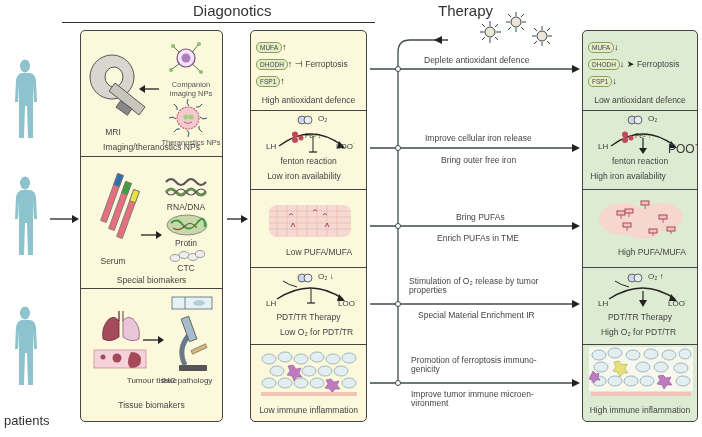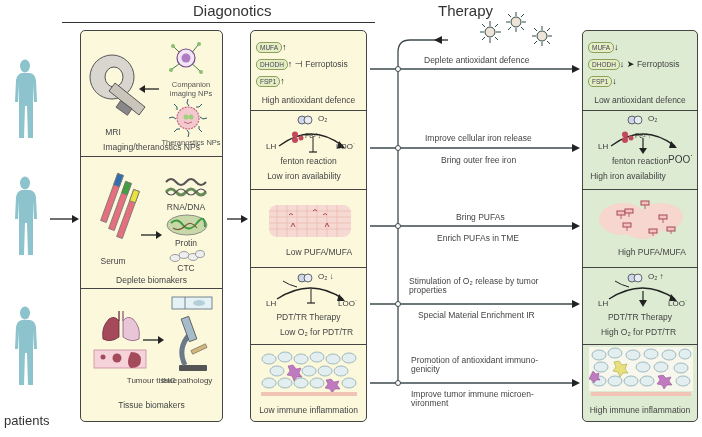--- a/index.html
+++ b/index.html
@@ -137,21 +137,21 @@
   <div class="abs lbl" style="left:78px; top:207px; width:54px;">Protin</div>
   <svg class="abs" style="left:88px; top:218px;" width="36" height="14" viewBox="0 0 36 14">
     <g fill="#eee" stroke="#888" stroke-width="0.8">
       <ellipse cx="6" cy="9" rx="5" ry="3.5"></ellipse>
         <ellipse cx="15" cy="6" rx="5" ry="3.5"></ellipse>
         <ellipse cx="24" cy="8" rx="5" ry="3.5"></ellipse>
         <ellipse cx="31" cy="5" rx="4.5" ry="3.5"></ellipse>
     </g>
   </svg>
   <div class="abs lbl" style="left:78px; top:232px; width:54px;">CTC</div>
-  <div class="abs lbl" style="left:0; top:244px; width:141px;">Deplete biomakers</div>
+  <div class="abs lbl" style="left:0; top:244px; width:141px;">Special biomakers</div>
 
   <svg class="abs" style="left:20px; top:276px;" width="40" height="36" viewBox="0 0 40 36">
     <path d="M18 4 v10 q-4 -6 -10 -2 q-8 8 -6 20 q8 4 16 -2z" fill="#a54a5a" stroke="#6a2a3a" stroke-width="0.8"></path>
     <path d="M22 4 v10 q4 -6 10 -2 q8 8 6 20 q-8 4 -16 -2z" fill="#e8c6d8" stroke="#8a5a7a" stroke-width="0.8"></path>
   </svg>
   <svg class="abs" style="left:12px; top:316px;" width="54" height="24" viewBox="0 0 54 24">
     <rect x="1" y="3" width="52" height="18" fill="#f6d3da" stroke="#c98a98" stroke-width="0.8"></rect>
     <circle cx="10" cy="10" r="2.5" fill="#a54a5a"></circle>
     <circle cx="24" cy="11" r="4.5" fill="#a54a5a"></circle>
     <path d="M38 5 q10 0 10 8 q0 8 -10 8 q-6 -4 0 -16z" fill="#a54a5a"></path>
@@ -322,21 +322,21 @@
 
 <div class="abs arrow-text" style="left:425px; top:133px;">Improve cellular iron release</div>
 <div class="abs arrow-text" style="left:441px; top:155px;">Bring outer free iron</div>
 
 <div class="abs arrow-text" style="left:456px; top:212px;">Bring PUFAs</div>
 <div class="abs arrow-text" style="left:437px; top:233px;">Enrich PUFAs in TME</div>
 
 <div class="abs wrap-text" style="left:409px; top:277px; width:145px;">Stimulation of O₂ release by tumor properties</div>
 <div class="abs arrow-text" style="left:418px; top:310px;">Special Material Enrichment IR</div>
 
-<div class="abs wrap-text" style="left:411px; top:356px; width:140px;">Promotion of antioxidant immuno-genicity</div>
+<div class="abs wrap-text" style="left:411px; top:356px; width:140px;">Promotion of ferroptosis immuno-genicity</div>
 <div class="abs wrap-text" style="left:411px; top:390px; width:140px;">Improve tumor immune microen-vironment</div>
 
 <div class="abs panel-right">
   <div class="hline" style="top:79px;"></div>
   <div class="hline" style="top:158px;"></div>
   <div class="hline" style="top:236px;"></div>
   <div class="hline" style="top:313px;"></div>
 
   <div class="abs" style="left:5px; top:5px;">
     <div style="height:17px;"><span class="tag">MUFA</span><span style="font-size:9px; color:#222;">↓</span></div>
@@ -356,21 +356,21 @@
     <line x1="38" y1="14" x2="38" y2="26" stroke="#222" stroke-width="1.2"></line>
     <polygon points="34,24 38,30 42,24" fill="#222"></polygon>
   </svg>
   <svg class="abs" style="left:38px; top:100px;" width="14" height="12">
     <circle cx="4" cy="3.5" r="3" fill="#c0495a"></circle>
       <circle cx="4" cy="9" r="3" fill="#c0495a"></circle>
       <circle cx="10" cy="7" r="2.5" fill="#c0495a"></circle>
   </svg>
   <div class="abs" style="left:52px; top:100px; font-size:7px;">Fe²⁺↑</div>
   <div class="abs" style="left:15px; top:111px; font-size:8px;">LH</div>
-  <div class="abs" style="left:85px; top:123px; font-size:10px;text-align:right;">POO˙</div>
+  <div class="abs" style="left:85px; top:111px; font-size:12px;text-align:right;">POO˙</div>
   <div class="abs lbl" style="left:0; top:125px; width:114px;">fenton reaction</div>
   <div class="abs lbl" style="left:0; top:140px; width:90px;">High iron availability</div>
 
   <svg class="abs" style="left:14px; top:166px;" width="88" height="44" viewBox="0 0 88 44">
     <g fill="#f6d6cf">
       <ellipse cx="26" cy="22" rx="24" ry="16"></ellipse>
         <ellipse cx="64" cy="20" rx="22" ry="14"></ellipse>
         <ellipse cx="46" cy="34" rx="16" ry="8"></ellipse>
     </g>
     <g stroke="#a84a55" stroke-width="1" fill="#f2c0c5">

